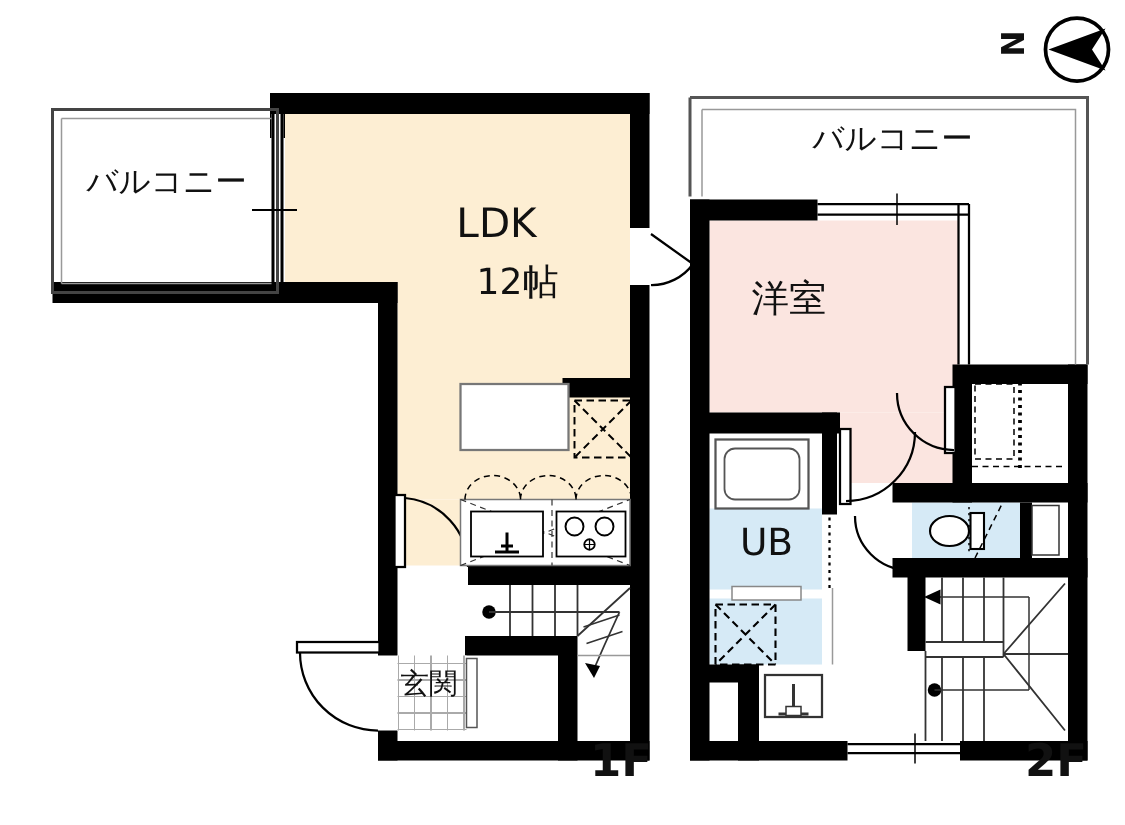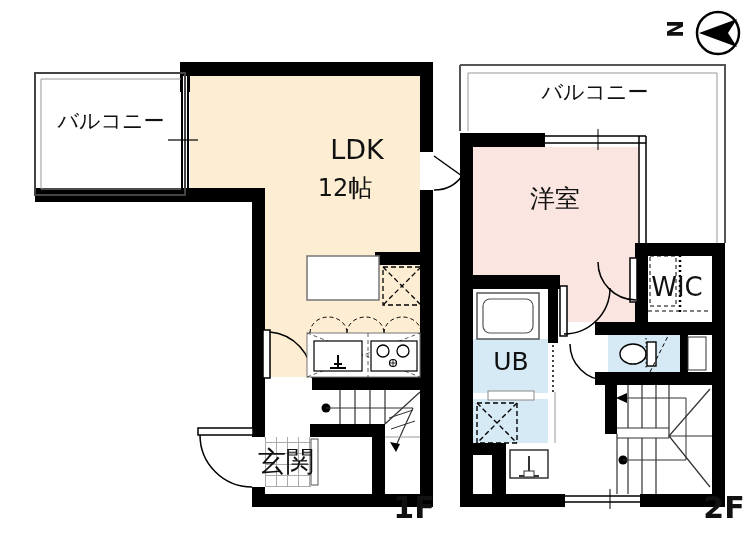--- a/index.html
+++ b/index.html
@@ -196,26 +196,25 @@
       <path d="M610,489 V509" stroke-width="1"></path>
     </g>
 
     <g>
       <circle cx="718" cy="33" r="21" fill="#fff" stroke="#000" stroke-width="2.5"></circle>
       <polygon points="699,33 737,19 728,33 737,47" fill="#000"></polygon>
     </g>
   </svg>
 
   <div class="lbl" style="left:38px;top:110px;width:146px;font-size:21px;">バルコニー</div>
-  <div class="lbl" style="left:287px;top:136px;width:140px;font-size:27px;">LDK</div>
+  <div class="lbl" style="left:261px;top:136px;width:140px;font-size:27px;">LDK</div>
   <div class="lbl" style="left:275px;top:176px;width:140px;font-size:24px;">12帖</div>
-  <div class="lbl" style="left:254px;top:447px;width:64px;font-size:28px;">玄関</div>
+  <div class="lbl" style="left:254px;top:447px;width:64px;font-size:19px;">玄関</div>
   <div class="lbl floorlbl" style="left:391px;top:492px;width:46px;">1F</div>
 
   <div class="lbl" style="left:528px;top:81px;width:134px;font-size:21px;">バルコニー</div>
-  <div class="lbl" style="left:495px;top:186px;width:120px;font-size:25px;">洋室</div>
-  <div class="lbl" style="left:645px;top:274px;width:64px;font-size:26px;">WIC</div>
+  <div class="lbl" style="left:466px;top:186px;width:120px;font-size:25px;">洋室</div>
   <div class="lbl" style="left:486px;top:349px;width:50px;font-size:25px;">UB</div>
-  <div class="lbl floorlbl" style="left:681px;top:492px;width:46px;margin-left:20px;">2F</div>
+  <div class="lbl floorlbl" style="left:681px;top:492px;width:46px;">2F</div>
 
   <div class="lbl" style="left:662px;top:18px;width:28px;font-size:21px;font-weight:bold;transform:rotate(-90deg);">N</div>
 
 </div>
 
 </body></html>

